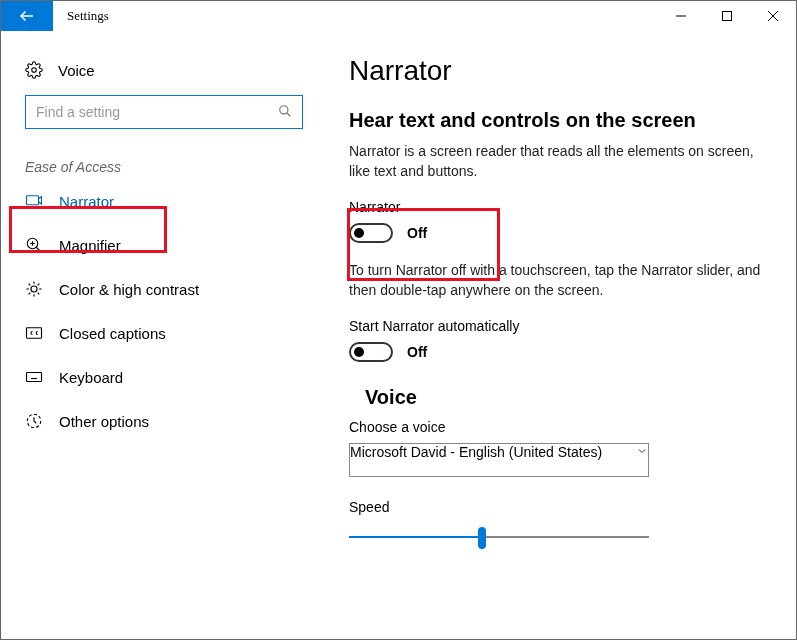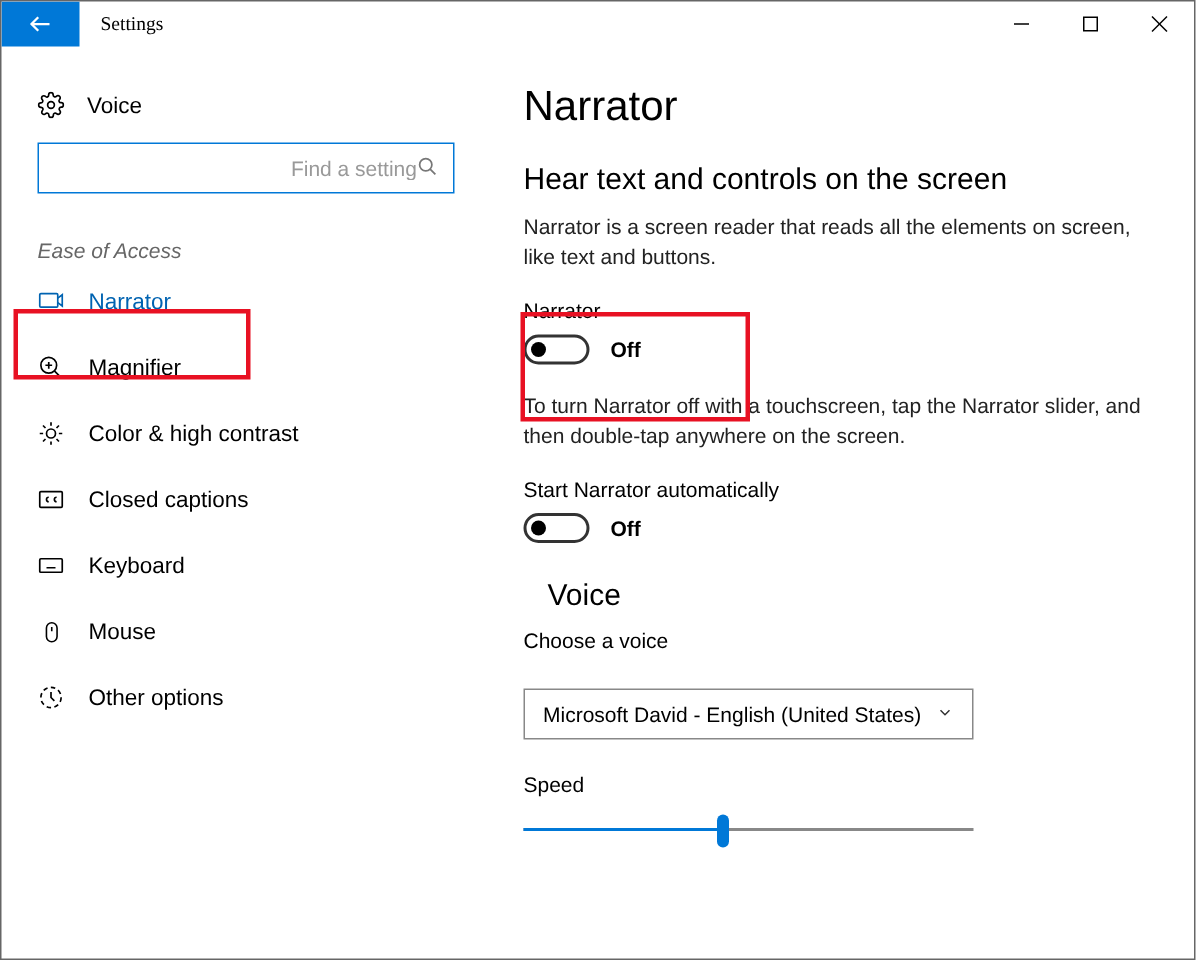--- a/index.html
+++ b/index.html
@@ -84,21 +84,20 @@
     padding: 0 10px;
     color: #888;
     font-size: 14px;
   }
   .search-box input {
     border: none;
     outline: none;
     flex: 1;
     font-size: 14px;
     color: #ef4444;
-    text-align: right;
   }
   .search-box input::placeholder { color: #999; }
   .search-icon { color: #888; font-size: 14px; }
 
   .category-label {
     padding: 30px 0 4px 24px;
     color: #666;
     font-size: 14px;
     font-style: italic;
   }
@@ -121,21 +120,21 @@
     justify-content: center;
   }
   .red-box {
     position: absolute;
     border: 3px solid #e81123;
     pointer-events: none;
   }
 
   
   .h1 { font-size: 28px; font-weight: 400; margin-bottom: 22px; }
-  .h2 { font-size: 20px; font-weight: 400; margin-bottom: 10px; }
+  .h2 { font-size: 20px; font-weight: 700; margin-bottom: 10px; }
   .para {
     font-size: 14px;
     color: #222;
     line-height: 1.4;
     margin-bottom: 18px;
   }
   .field-label {
     font-size: 14px;
     margin-bottom: 8px;
   }
@@ -157,28 +156,28 @@
     width: 10px;
     height: 10px;
     background: #000;
     border-radius: 50%;
     position: absolute;
     top: 3px;
     left: 3px;
   }
   .h2.voice { margin-top: 24px; margin-left: 16px; }
   .select-box {
-    margin-top: 24px;
+    margin-top: 8px;
     width: 300px;
     height: 34px;
     border: 1px solid #888;
     display: flex;
-    align-items: center;
+    align-items: flex-start;
     justify-content: space-between;
-    padding: 0 12px;
+    padding: 0 0;
     font-size: 14px;
   }
   .slider-wrap {
     margin-top: 10px;
     width: 300px;
     height: 24px;
     position: relative;
   }
   .slider-track {
     position: absolute;
@@ -318,29 +317,20 @@
             <line x1="6" y1="10" x2="6" y2="10"></line>
             <line x1="10" y1="10" x2="10" y2="10"></line>
             <line x1="14" y1="10" x2="14" y2="10"></line>
             <line x1="18" y1="10" x2="18" y2="10"></line>
             <line x1="8" y1="14" x2="16" y2="14"></line>
           </svg>
       </span>
       <span>Keyboard</span>
     </div>
 
-    <div class="nav-item">
-      <span class="nav-icon">
-        <svg width="17" height="17" viewBox="0 0 24 24" fill="none" stroke="#000" stroke-width="1.5">
-            <rect x="7" y="3" width="10" height="18" rx="5"></rect>
-            <line x1="12" y1="7" x2="12" y2="11"></line>
-          </svg>
-      </span>
-      <span>Mouse</span>
-    </div>
 
     <div class="nav-item">
       <span class="nav-icon">
         <svg width="18" height="18" viewBox="0 0 24 24" fill="none" stroke="#000" stroke-width="1.5">
             <circle cx="12" cy="12" r="9" stroke-dasharray="4 3"></circle>
             <path d="M12 7 L12 12 L15 15"></path>
           </svg>
       </span>
       <span>Other options</span>
     </div>

